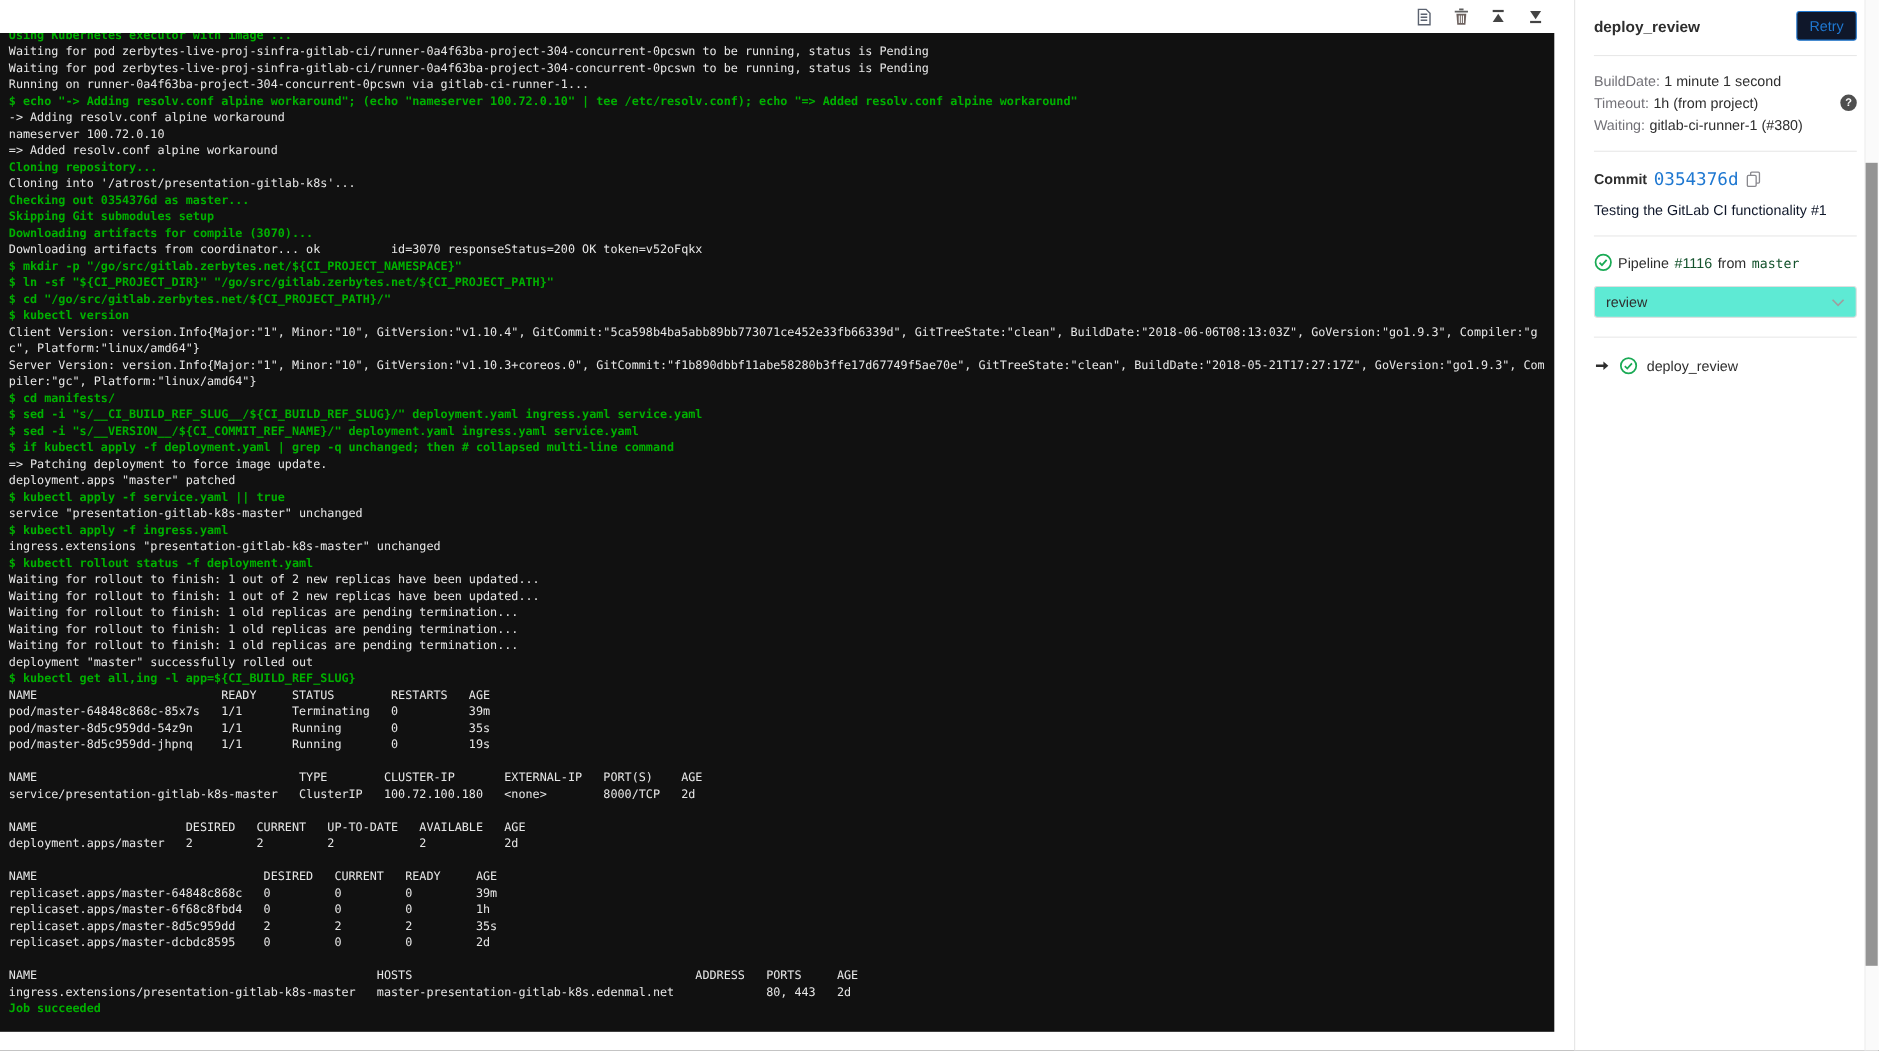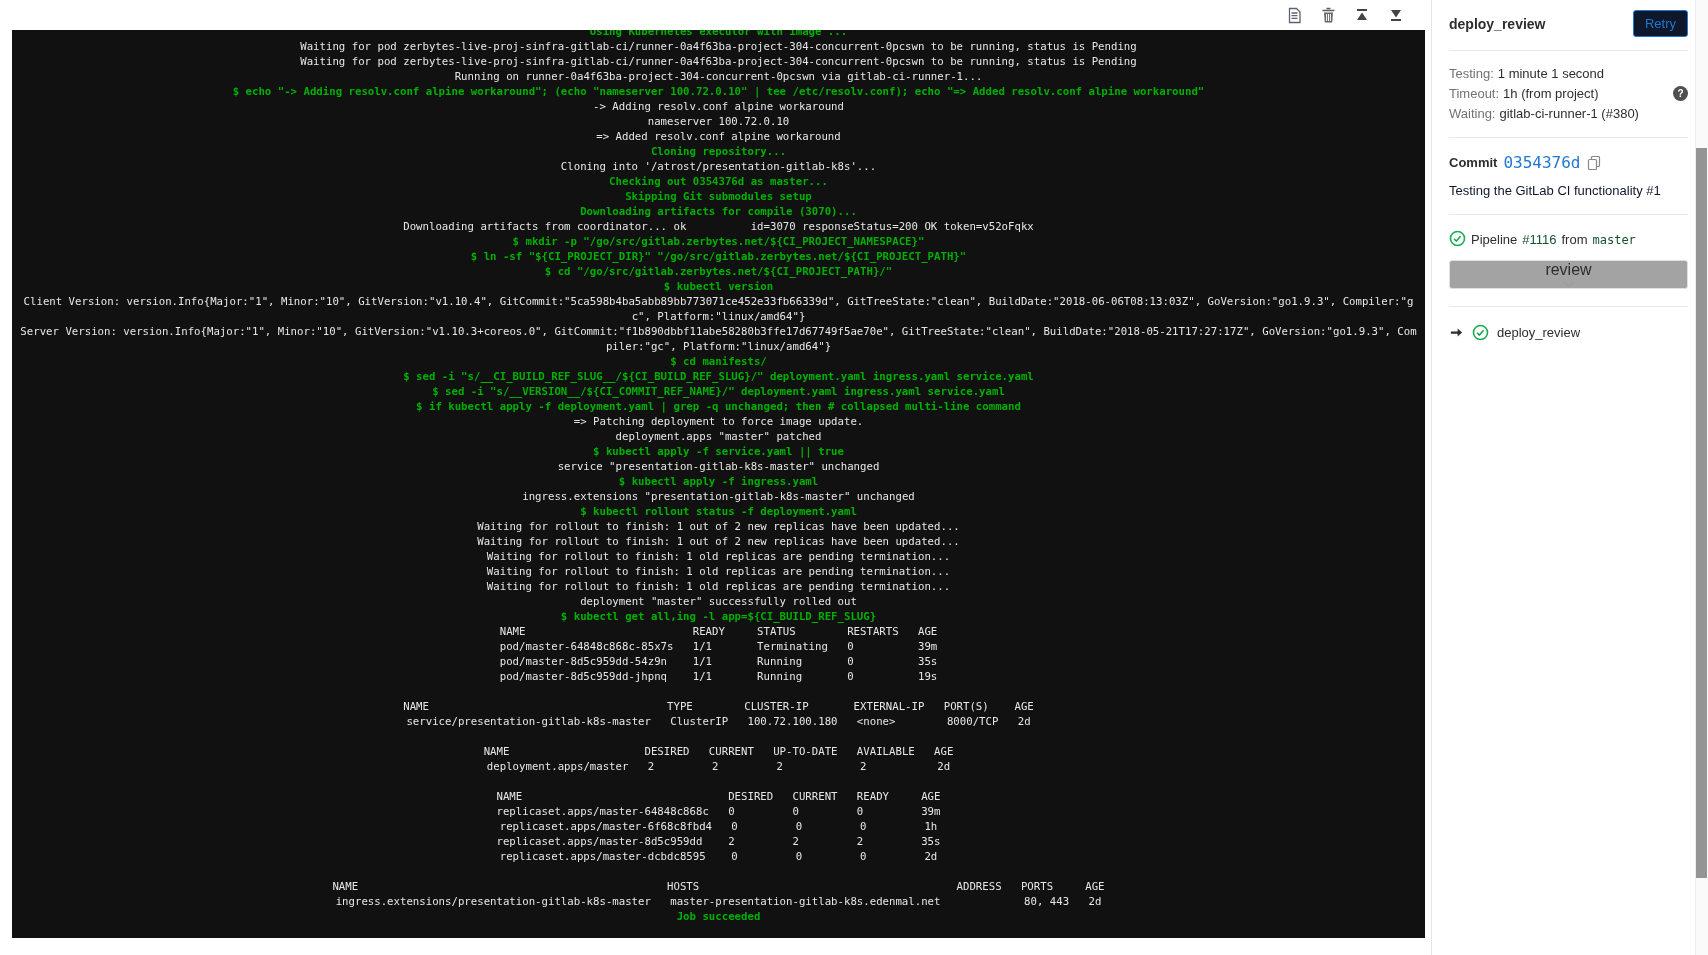--- a/index.html
+++ b/index.html
@@ -10,23 +10,23 @@
   .log-toolbar {
     position: absolute; top: 0; left: 0; width: 1419px; height: 30px;
     background: #fff; display: flex; justify-content: flex-end; align-items: center;
     gap: 16px; padding-right: 14px;
   }
   .icon-btn { background: none; border: 0; width: 18px; height: 18px; cursor: pointer; display: flex; align-items: center; justify-content: center; }
   .icon-btn svg { display: block; }
 
   
   .terminal {
-    position: absolute; top: 30px; left: 12px; width: 1413px; height: 908px;
+    position: absolute; top: 30px; left: 0; width: 1413px; height: 908px;
     background: #111; padding: 2px 8px 8px; overflow: hidden;
-    font-family: "DejaVu Sans Mono", monospace; font-size: 10.7px; line-height: 15px; text-align: center;
+    font-family: "DejaVu Sans Mono", monospace; font-size: 10.7px; line-height: 15px;
   }
   .line { white-space: pre-wrap; word-break: break-all; min-height: 15px; color: #e7e7e7; }
   .line.cmd { color: #00b000; font-weight: bold; }
   .line.clip { color: #00b000; font-weight: bold; margin-top: -8px; }
 
   
   .sidebar {
     position: absolute; top: 0; left: 1431px; width: 277px; height: 955px;
     background: #fff; border-left: 1px solid #e5e5e5;
     padding: 0 20px 0 17px; font-size: 13px; color: #2e2e2e;
@@ -50,22 +50,22 @@
   .commit-sha { color: #1f78d1; font-family: "DejaVu Sans Mono", monospace; font-size: 16px; text-decoration: none; cursor: pointer; }
   .copy-btn { background: none; border: 0; cursor: pointer; width: 16px; height: 16px; padding: 0; }
   .commit-msg { color: #0f172a; margin-top: 11px; }
 
   .sb-pipeline { padding: 15px 0 17px; border-bottom: 1px solid #e8e8e8; }
   .pipeline-line { display: flex; align-items: flex-end; gap: 5px; }
   .blue-link { color: #14532d; text-decoration: none; cursor: pointer; }
   .mono-ref { font-family: "DejaVu Sans Mono", monospace; font-size: 12px; }
   .stage-dropdown {
     margin-top: 13px; width: 100%; height: 29px; border: 1px solid #dfdfdf; border-radius: 3px;
-    background: #a3a3a3; display: flex; align-items: center; justify-content: space-between;
-    padding: 0 10px; font-size: 16px; color: #2e2e2e; cursor: pointer; font-family: inherit; flex-direction: column;
+    background: #5eead4; display: flex; align-items: center; justify-content: space-between;
+    padding: 0 10px; font-size: 13px; color: #2e2e2e; cursor: pointer; font-family: inherit;
   }
 
   .sb-stage { padding: 17px 0; }
   .stage-row { display: flex; align-items: center; gap: 8px; cursor: pointer; }
 
   
   .scroll-track { position: absolute; right: 0; top: 0; width: 13px; height: 955px; background: #fafafa; border-left: 1px solid #eee; }
   .scroll-thumb { position: absolute; right: 1px; top: 148px; width: 11px; height: 730px; background: #949494; }
 </style>
 </head>
@@ -111,21 +111,21 @@
 
 <aside class="sidebar">
 
   <div class="sb-header">
     <span class="job-title">deploy_review</span>
     <button class="retry-btn">Retry</button>
   </div>
 
   <div class="sb-details">
     <div class="detail-row">
-      <span class="lbl">Testing:</span>
+      <span class="lbl">BuildDate:</span>
       <span>1 minute 1 second</span>
     </div>
     <div class="detail-row">
       <span class="lbl">Timeout:</span>
       <span>1h (from project)</span>
       <span class="help-icon">?</span>
     </div>
     <div class="detail-row">
       <span class="lbl">Waiting:</span>
       <span>gitlab-ci-runner-1 (#380)</span>

